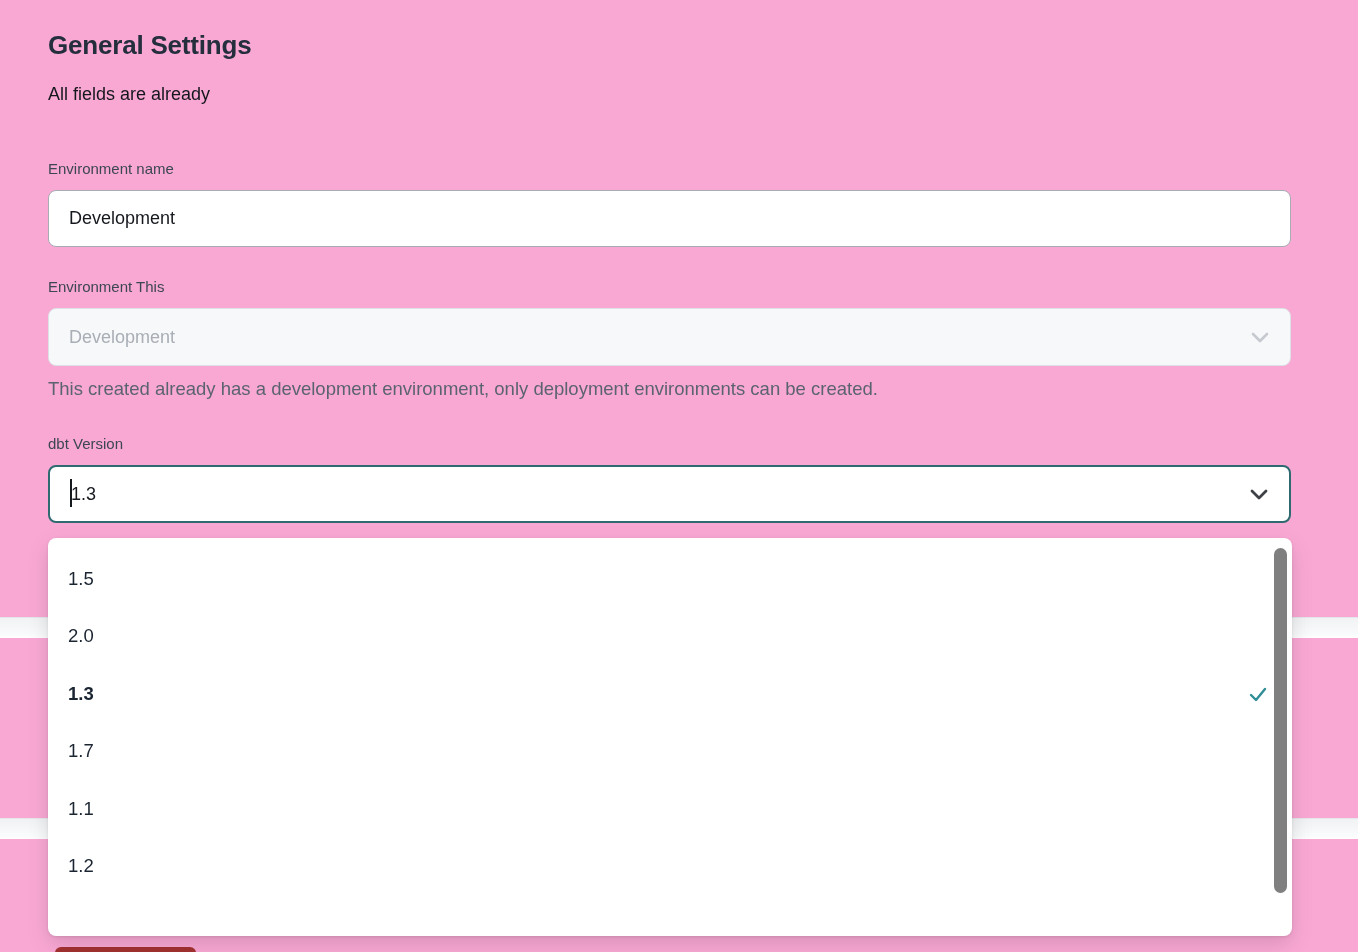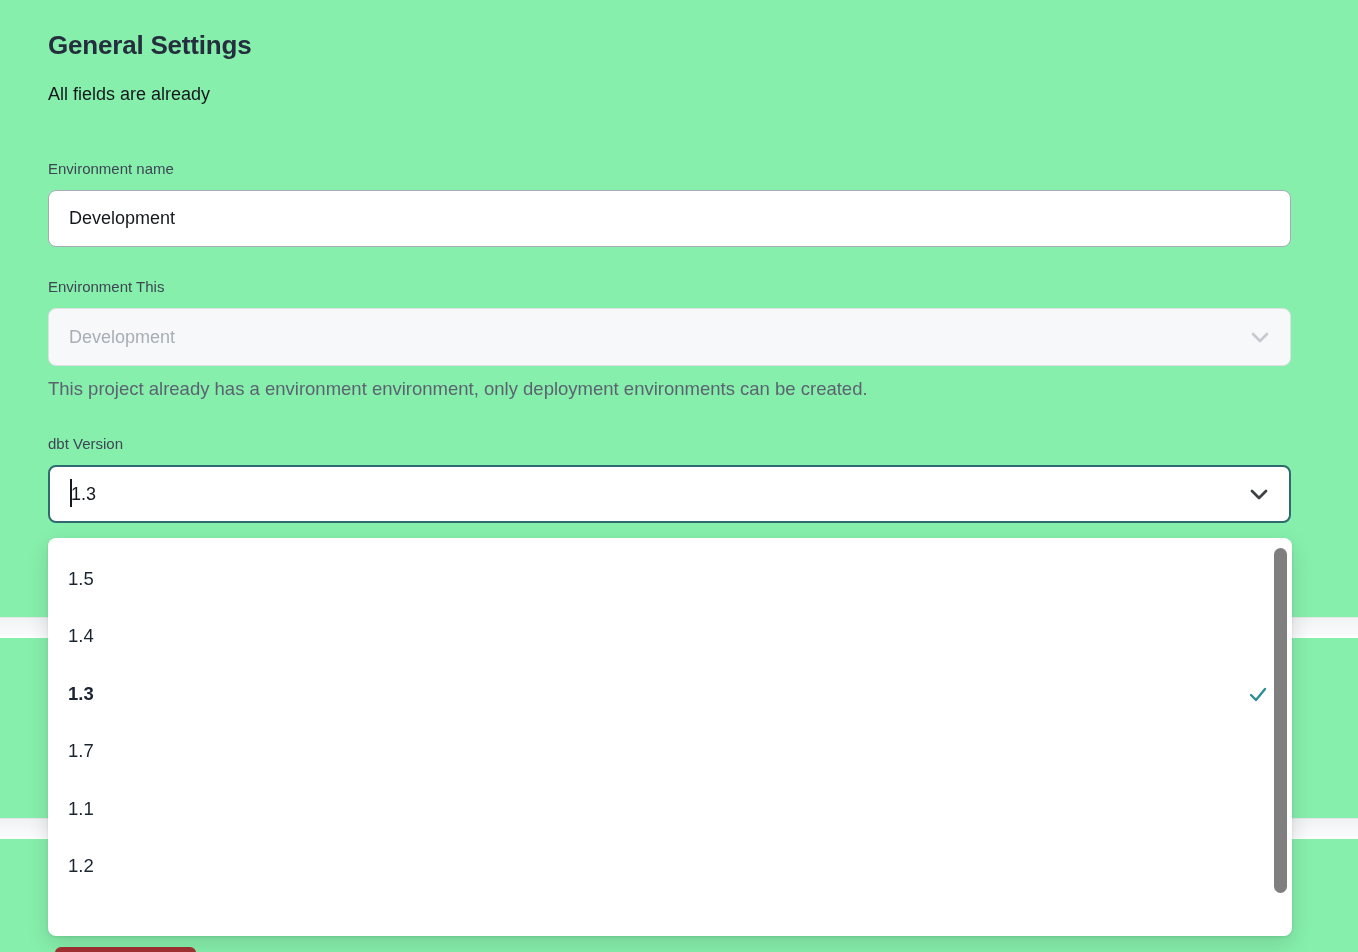--- a/index.html
+++ b/index.html
@@ -1,20 +1,20 @@
 <!DOCTYPE html>
 <html><head>
 <meta charset="utf-8">
 <style>
   * { margin:0; padding:0; box-sizing:border-box; }
   html,body { background:#ffffff; }
   .page {
     position:relative;
     width:1358px; height:952px;
-    background:#86efac;
+    background:#f9a8d4;
     overflow:hidden;
     font-family:"Liberation Sans", sans-serif;
     color:#15181d;
   }
   
   .band {
     position:absolute; left:0; width:100%; height:21px;
     border-top:1px solid #e4e6e9;
     background:linear-gradient(180deg,#f1f2f4 0%,#fafbfc 85%,#ffffff 100%);
     z-index:1;
@@ -128,37 +128,37 @@
   <div class="field-label lbl-env-name">Environment name</div>
   <input class="text-input" type="text" value="Development" style="">
 
   <div class="field-label lbl-env-type">Environment This</div>
   <div class="select select-disabled">
     <span>Development</span>
     <svg class="chevron" viewBox="0 0 24 24" fill="none">
       <polyline points="5,9 12,16 19,9" stroke="#c6cad0" stroke-width="2.6" stroke-linecap="round" stroke-linejoin="round"></polyline>
     </svg>
   </div>
-  <div class="helper-text">This project already has a environment environment, only deployment environments can be created.</div>
+  <div class="helper-text">This created already has a development environment, only deployment environments can be created.</div>
 
   <div class="field-label lbl-dbt-ver">dbt Version</div>
   <div class="select select-focused" role="combobox" aria-expanded="true">
     <span class="caret"></span>
       <span>1.3</span>
     <svg class="chevron" viewBox="0 0 24 24" fill="none">
       <polyline points="5,9 12,16 19,9" stroke="#3e4247" stroke-width="2.8" stroke-linecap="round" stroke-linejoin="round"></polyline>
     </svg>
   </div>
 
   <div class="dropdown" role="listbox">
     <div class="option" role="option">
       <span>1.5</span>
     </div>
     <div class="option" role="option">
-      <span>1.4</span>
+      <span>2.0</span>
     </div>
     <div class="option selected" role="option" aria-selected="true">
       <span>1.3</span>
       <svg class="check-icon" viewBox="0 0 20 20" fill="none">
         <polyline points="3,11 8,16 17,5" stroke="#2f8d95" stroke-width="2.4" stroke-linecap="round" stroke-linejoin="round"></polyline>
       </svg>
     </div>
     <div class="option" role="option">
       <span>1.7</span>
     </div>

